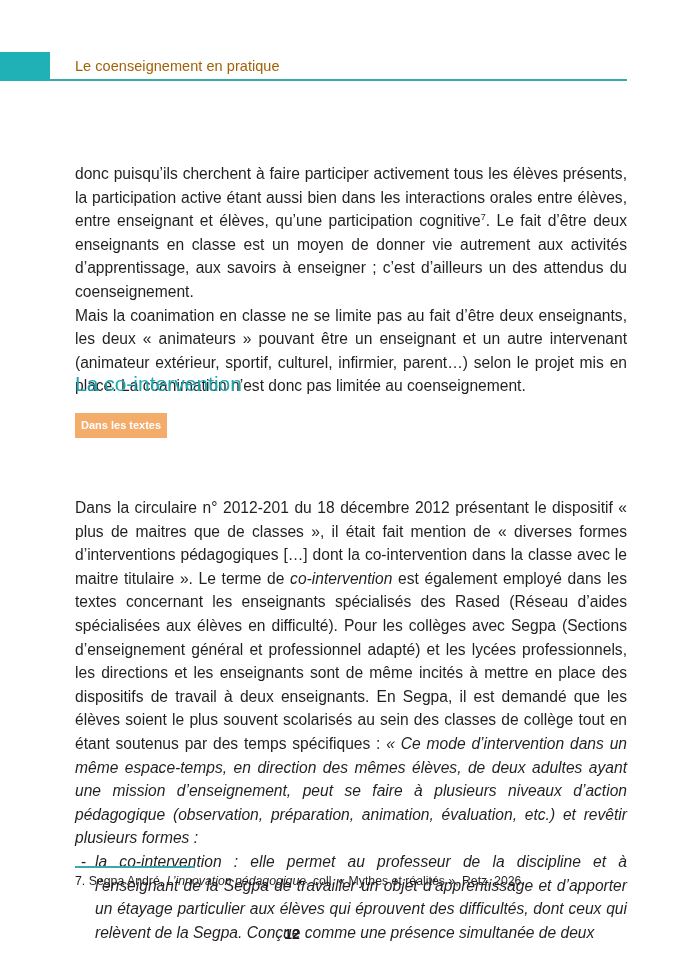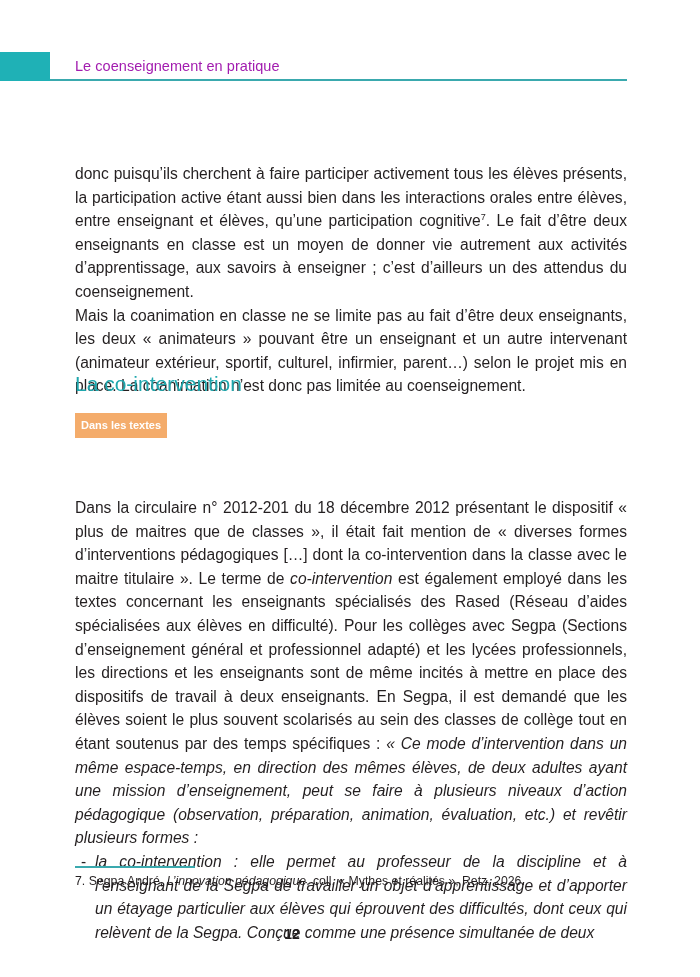--- a/index.html
+++ b/index.html
@@ -21,21 +21,21 @@
       top: 52px;
       width: 50px;
       height: 29px;
       background: #1fb1b6;
     }
     .header-title {
       position: absolute;
       left: 75px;
       top: 58px;
       font-size: 14.5px;
-      color: #a21caf;
+      color: #a16207;
       letter-spacing: 0.05px;
     }
     .header-rule {
       position: absolute;
       left: 50px;
       top: 79px;
       width: 577px;
       height: 2px;
       background: #3aa9ae;
     }

